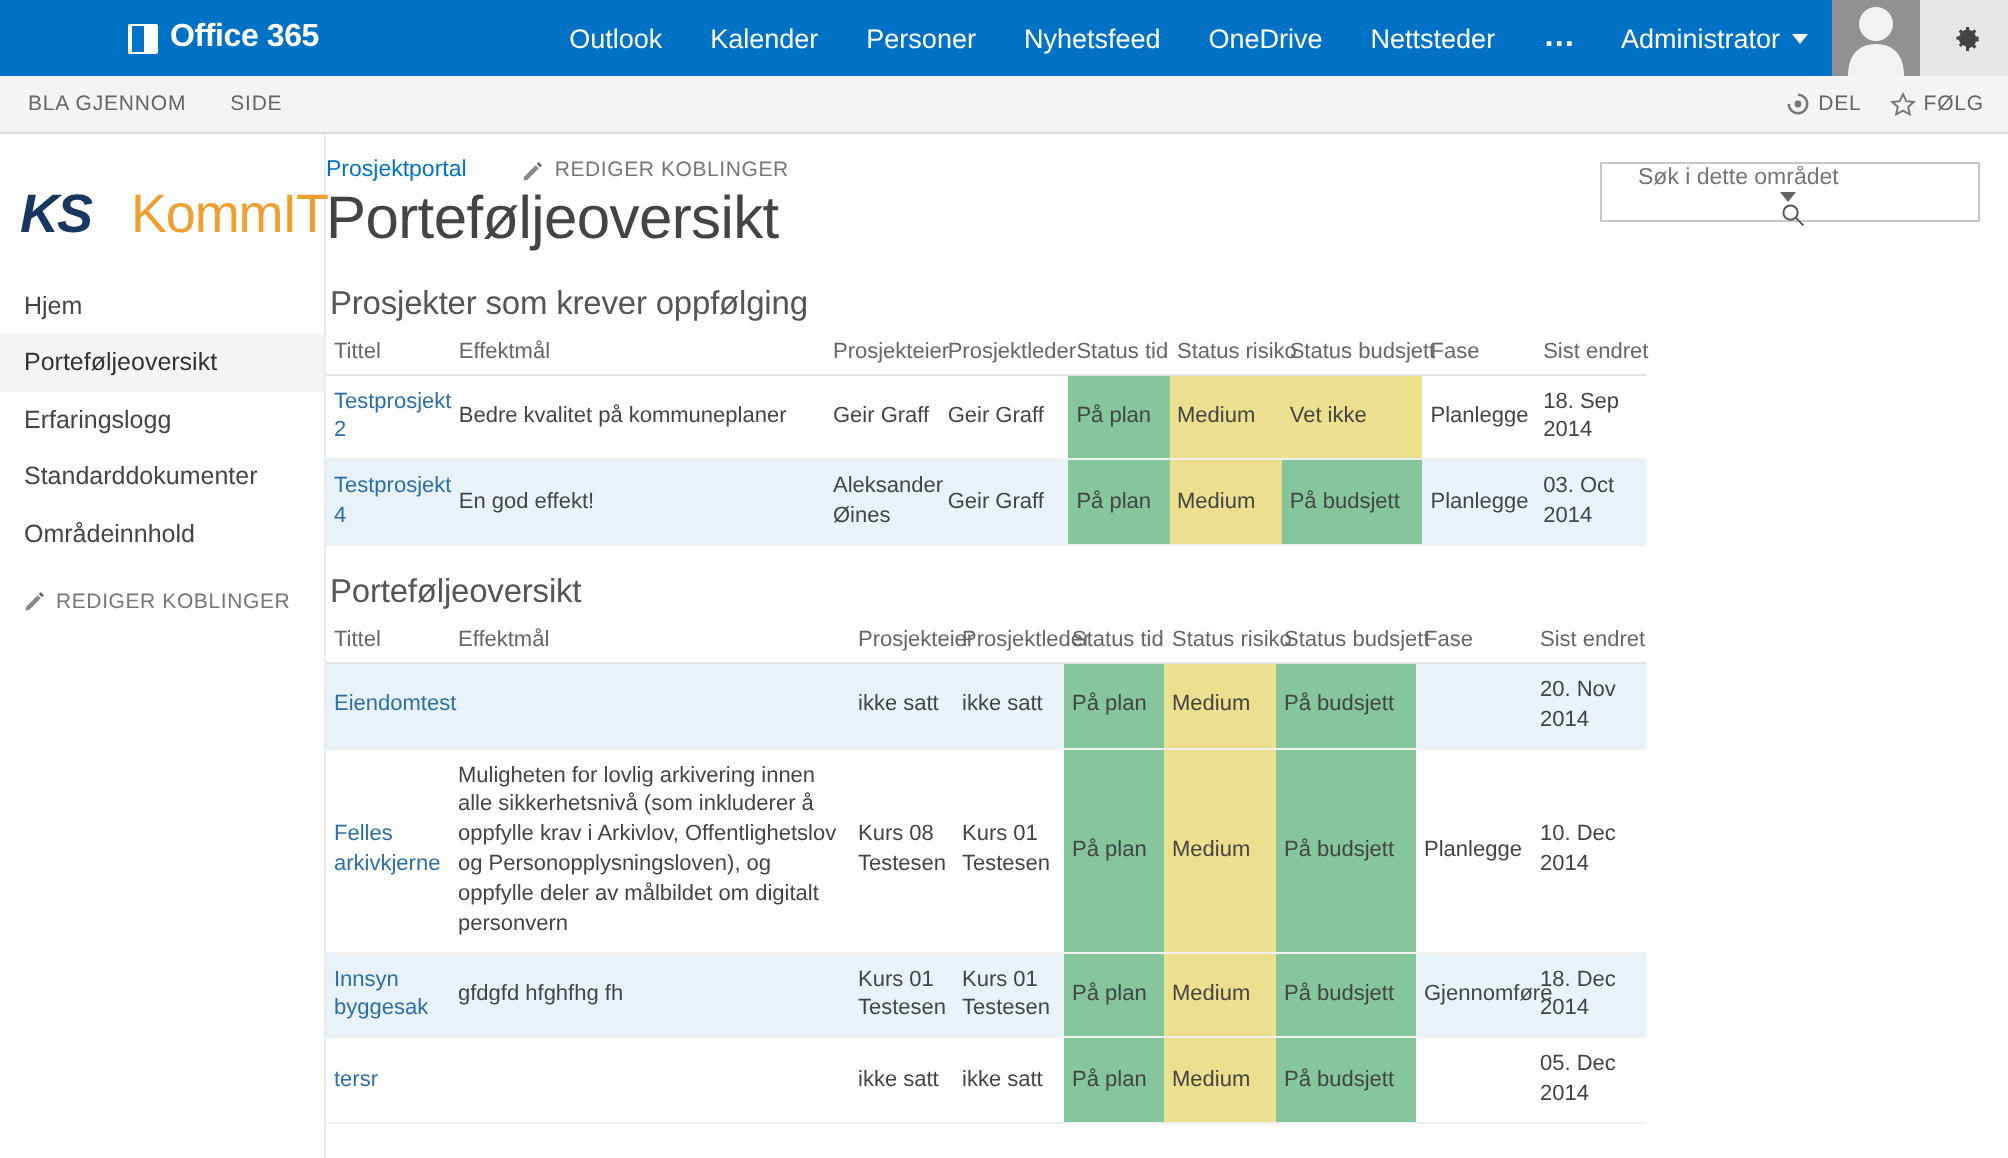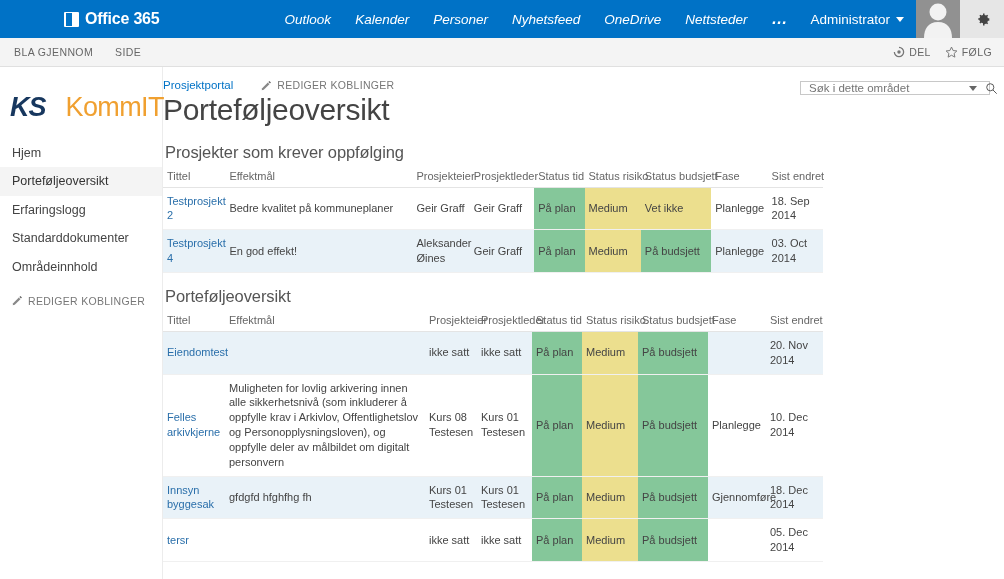--- a/index.html
+++ b/index.html
@@ -45,21 +45,20 @@
     font-weight: bold;
     letter-spacing: -0.2px;
     white-space: nowrap;
   }
   #suite-nav {
     flex: 1;
     display: flex;
     align-items: center;
     justify-content: center;
     gap: 24px;
-    font-style: italic;
   }
   .suite-link {
     font-size: 13.5px;
     color: #fff;
     text-decoration: none;
     white-space: nowrap;
     cursor: pointer;
   }
   #suite-more {
     font-size: 16px;
@@ -231,26 +230,27 @@
     line-height: 1.25;
     letter-spacing: -0.3px;
   }
 
   
   #searchbox {
     position: absolute;
     right: 14px;
     top: 14px;
     width: 190px;
-    height: 14px;
+    height: 30px;
     border: 1px solid #c8c8c8;
     background: #fff;
     display: flex;
     align-items: center;
     padding: 0 4px 0 6px;
+    flex-direction: column;
   }
   #searchinput {
     flex: 1;
     border: none;
     outline: none;
     font-size: 11.5px;
     color: #777;
     font-family: "Liberation Sans", sans-serif;
     background: transparent;
   }

